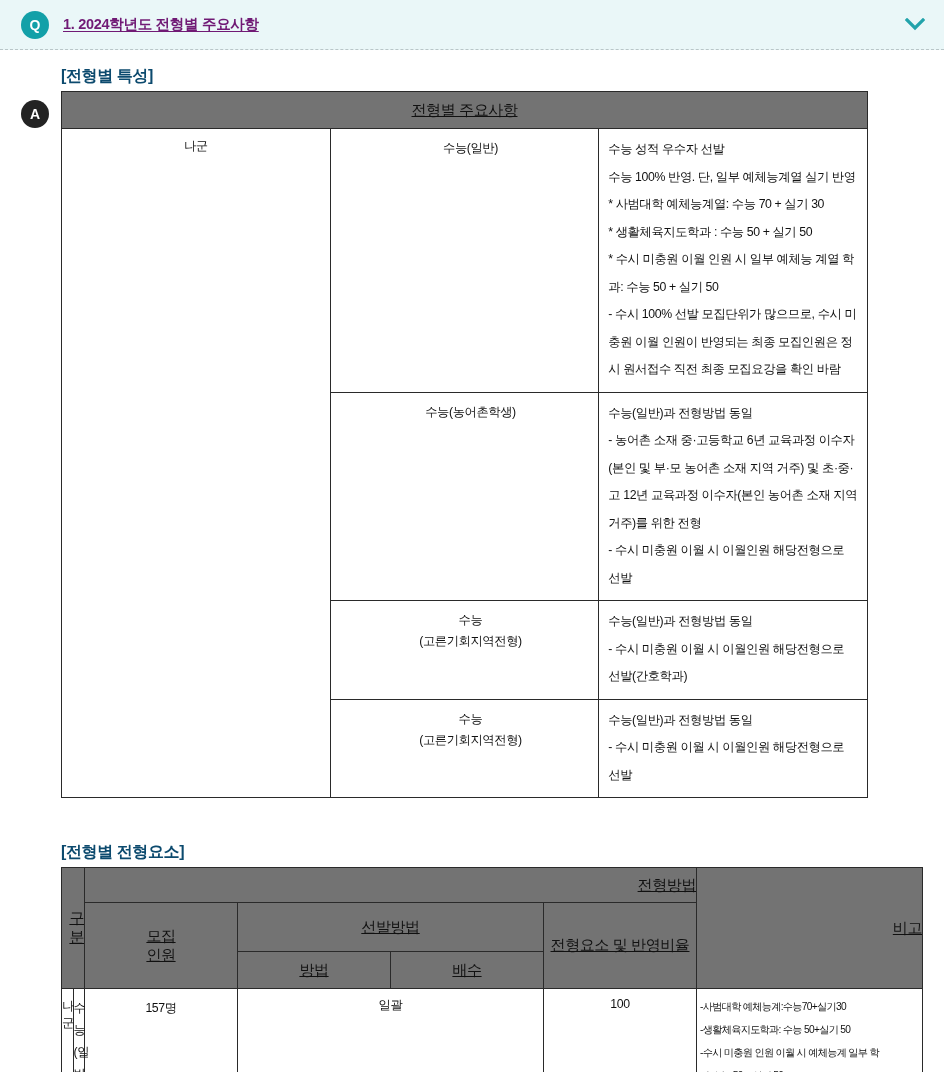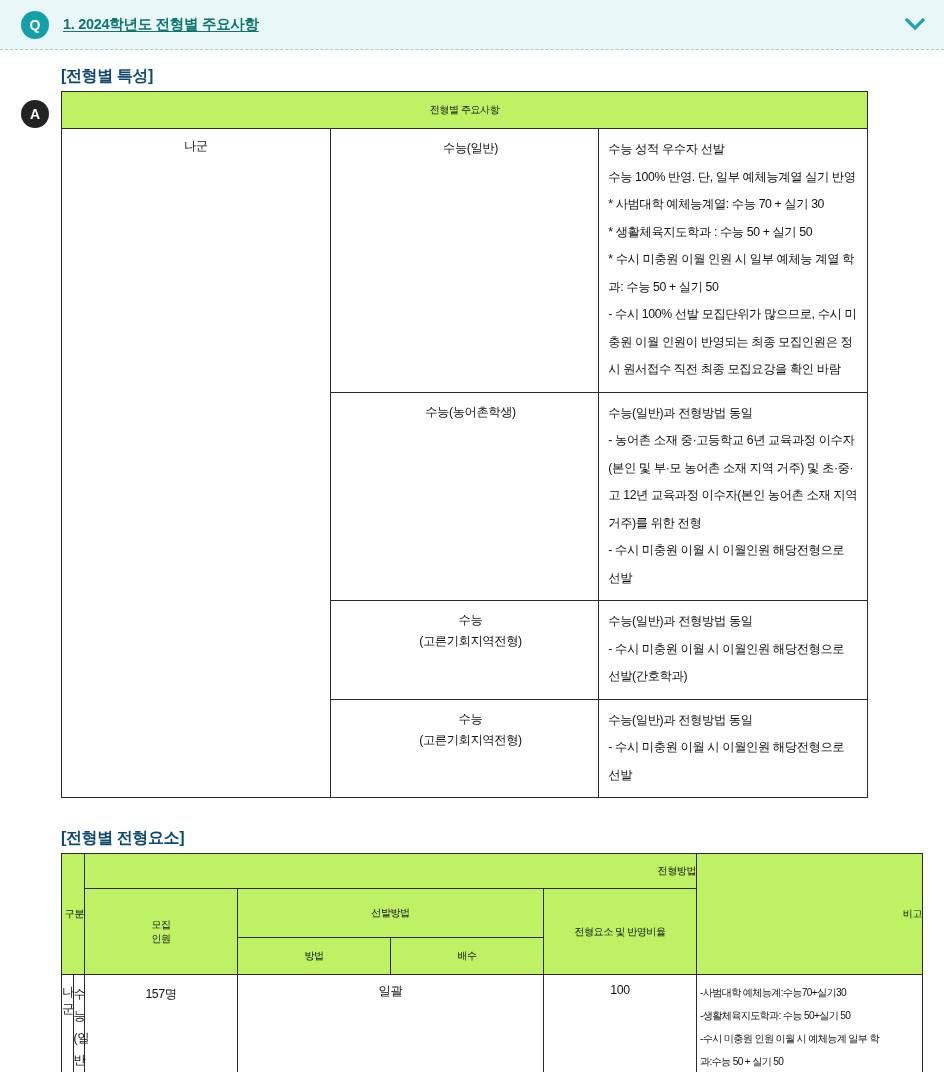--- a/index.html
+++ b/index.html
@@ -37,21 +37,21 @@
     display: flex;
     align-items: center;
     justify-content: center;
     margin-left: 21px;
     flex: 0 0 auto;
   }
   .q-title {
     margin-left: 14px;
     font-size: 14.5px;
     font-weight: bold;
-    color: #0f766e;
+    color: #701a75;
     text-decoration: underline;
     text-underline-offset: 2px;
     letter-spacing: -0.3px;
     cursor: pointer;
   }
   .chevron {
     position: absolute;
     right: 16px;
     top: 50%;
     transform: translateY(-50%);
@@ -91,42 +91,43 @@
 
   .section-title {
     font-size: 16px;
     font-weight: bold;
     color: #0c4a6e;
     letter-spacing: -0.4px;
     margin: 0 0 5px 0;
     line-height: 20px;
   }
   .section-title.second {
-    margin-top: 30px;
+    margin-top: 44px;
   }
 
   
   table {
     border-collapse: collapse;
     table-layout: fixed;
     font-size: 12.3px;
     letter-spacing: -0.4px;
   }
   table td, table th {
     border: 1px solid #2a2a2a;
     padding: 0;
     vertical-align: top;
     font-weight: normal;
     color: #111111;
   }
   .hd {
-    background: #bef264;
+    background: #737373;
     text-align: center;
     vertical-align: middle;
-    font-size: 10px;
+    font-size: 15px;
+    text-decoration: underline;
   }
 
   
   #tbl-features { width: 807px; }
   #tbl-features .title-cell {
     height: 36px;
     vertical-align: middle;
   }
   #tbl-features .grp {
     width: 35px;

